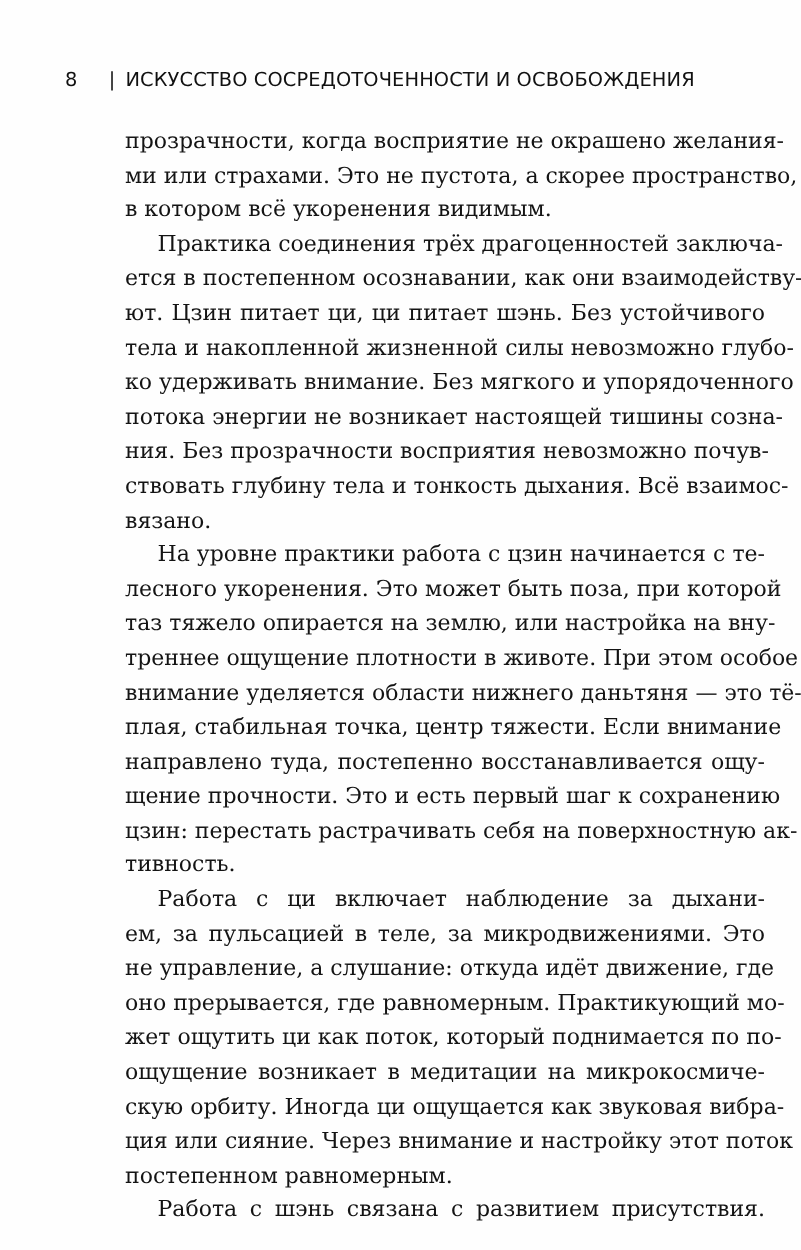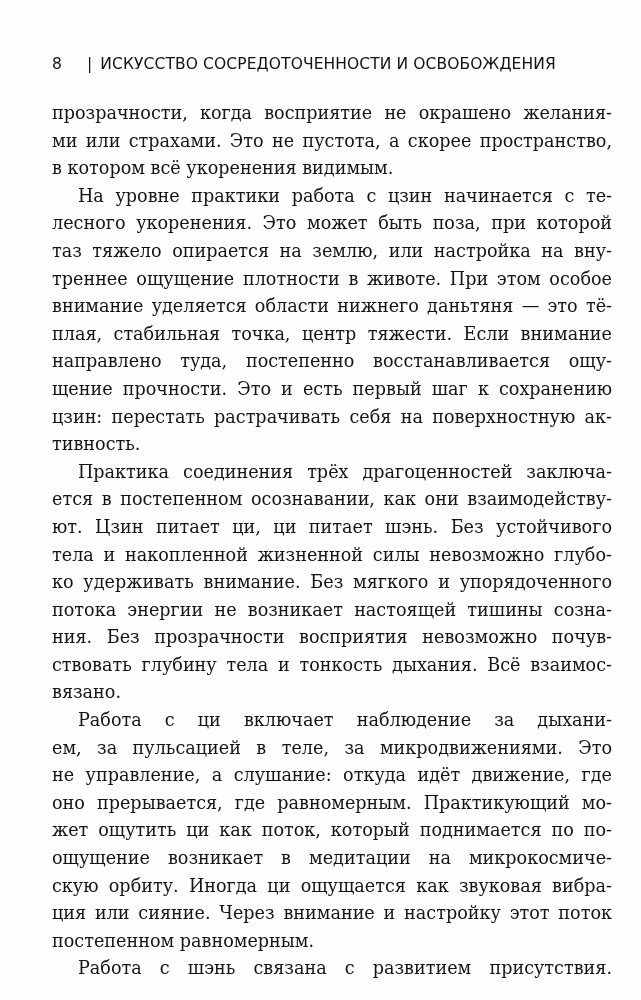--- a/index.html
+++ b/index.html
@@ -54,20 +54,21 @@
       line-height: 27.6px;
       color: #141414;
     }
     .line {
       display: block;
       height: 27.6px;
       white-space: nowrap;
       text-align: justify;
       text-align-last: justify;
       overflow: visible;
+      margin-left: 48px;
     }
     .line.last {
       text-align-last: left;
     }
     .line.indent {
       padding-left: 26px;
     }
   </style>
 </head>
 <body>
@@ -82,42 +83,42 @@
 
   <div class="body-text">
 
     <div>
       <span class="line">прозрачности, когда восприятие не окрашено желания-</span>
       <span class="line">ми или страхами. Это не пустота, а скорее пространство,</span>
       <span class="line last">в котором всё укоренения видимым.</span>
     </div>
 
     <div>
+      <span class="line indent">Практика соединения трёх драгоценностей заключа-</span>
+      <span class="line">ется в постепенном осознавании, как они взаимодейству-</span>
+      <span class="line">ют. Цзин питает ци, ци питает шэнь. Без устойчивого</span>
+      <span class="line">тела и накопленной жизненной силы невозможно глубо-</span>
+      <span class="line">ко удерживать внимание. Без мягкого и упорядоченного</span>
+      <span class="line">потока энергии не возникает настоящей тишины созна-</span>
+      <span class="line">ния. Без прозрачности восприятия невозможно почув-</span>
+      <span class="line">ствовать глубину тела и тонкость дыхания. Всё взаимос-</span>
+      <span class="line last">вязано.</span>
+    </div>
+
+    <div>
       <span class="line indent">На уровне практики работа с цзин начинается с те-</span>
       <span class="line">лесного укоренения. Это может быть поза, при которой</span>
       <span class="line">таз тяжело опирается на землю, или настройка на вну-</span>
       <span class="line">треннее ощущение плотности в животе. При этом особое</span>
       <span class="line">внимание уделяется области нижнего даньтяня — это тё-</span>
       <span class="line">плая, стабильная точка, центр тяжести. Если внимание</span>
       <span class="line">направлено туда, постепенно восстанавливается ощу-</span>
       <span class="line">щение прочности. Это и есть первый шаг к сохранению</span>
       <span class="line">цзин: перестать растрачивать себя на поверхностную ак-</span>
       <span class="line last">тивность.</span>
-    </div>
-
-    <div>
-      <span class="line indent">Практика соединения трёх драгоценностей заключа-</span>
-      <span class="line">ется в постепенном осознавании, как они взаимодейству-</span>
-      <span class="line">ют. Цзин питает ци, ци питает шэнь. Без устойчивого</span>
-      <span class="line">тела и накопленной жизненной силы невозможно глубо-</span>
-      <span class="line">ко удерживать внимание. Без мягкого и упорядоченного</span>
-      <span class="line">потока энергии не возникает настоящей тишины созна-</span>
-      <span class="line">ния. Без прозрачности восприятия невозможно почув-</span>
-      <span class="line">ствовать глубину тела и тонкость дыхания. Всё взаимос-</span>
-      <span class="line last">вязано.</span>
     </div>
 
     <div>
       <span class="line indent">Работа с ци включает наблюдение за дыхани-</span>
       <span class="line">ем, за пульсацией в теле, за микродвижениями. Это</span>
       <span class="line">не управление, а слушание: откуда идёт движение, где</span>
       <span class="line">оно прерывается, где равномерным. Практикующий мо-</span>
       <span class="line">жет ощутить ци как поток, который поднимается по по-</span>
       <span class="line">ощущение возникает в медитации на микрокосмиче-</span>
       <span class="line">скую орбиту. Иногда ци ощущается как звуковая вибра-</span>

